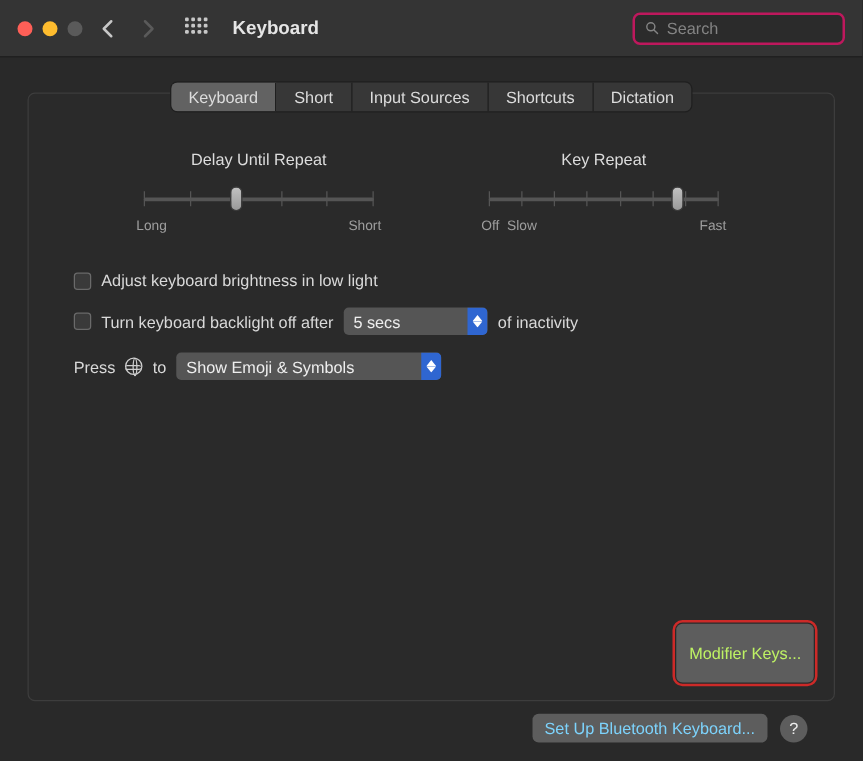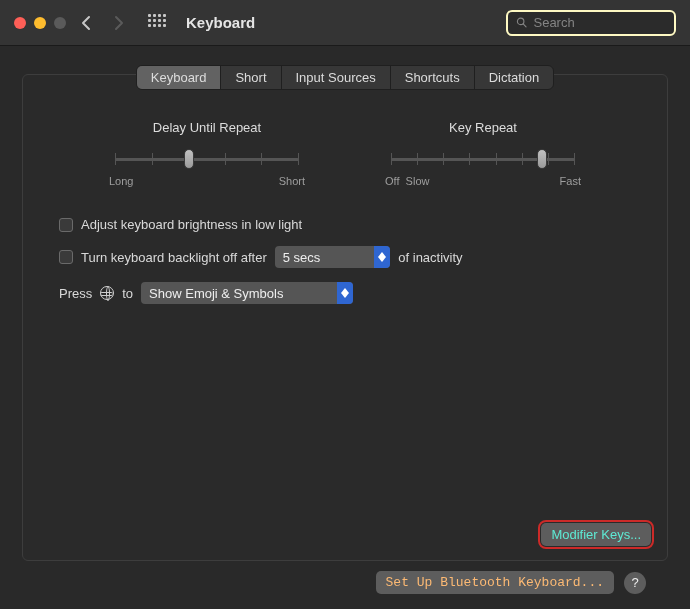--- a/index.html
+++ b/index.html
@@ -36,21 +36,21 @@
     display: grid; grid-template-columns: repeat(4,3px); grid-template-rows: repeat(3,3px);
     gap: 2px;
     margin: 0 6px 0 10px;
   }
   .apps-icon span { background: #c7c7c7; border-radius: 1px; }
   .title { font-weight: 600; font-size: 15px; color: #e5e5e5; margin-left: 6px; }
   .search {
     margin-left: auto;
     width: 170px; height: 26px;
     background: #2b2b2b;
-    border: 2px solid #fef9c3;
+    border: 2px solid #be185d;
     border-radius: 6px;
     display: flex; align-items: center; gap: 6px;
     padding: 0 8px;
     color: #848484;
   }
   .search input {
     background: transparent; border: none; outline: none;
     color: #d9d9d9; font-size: 13px; width: 100%;
   }
   .search input::placeholder { color: #848484; }
@@ -154,37 +154,36 @@
     border: 1px solid #cfcfcf;
   }
   .globe-icon::before { left: 5px; top: -1px; width: 2px; height: 13px; border-radius: 50%; }
   .globe-icon::after { left: -1px; top: 5px; width: 13px; height: 2px; border-radius: 2px; border-left: none; border-right: none; }
   .subtext { margin-left: 22px; color: #c0c0c0; font-size: 12.5px; line-height: 1.4; }
   
   .mod-keys {
     position: absolute; right: 16px; bottom: 14px;
     background: #5d5d5d;
     border-radius: 5px;
-    padding: 4px 10px;
-    color: #5eead4;
+    padding: 16px 10px;
+    color: #bef264;
     outline: 2px solid #cc2a28;
     outline-offset: 1px;
   }
   
   .footer {
     display: flex; justify-content: flex-end; align-items: center;
     gap: 10px;
     padding: 10px 22px 0 22px;
   }
   .btn {
     background: #5d5d5d;
     border-radius: 5px;
     padding: 4px 10px;
-    color: #fdba74;
-    font-family: Liberation Mono, monospace;
+    color: #7dd3fc;
   }
   .help {
     width: 22px; height: 22px; border-radius: 50%;
     background: #5d5d5d; color: #eee;
     display: flex; align-items: center; justify-content: center;
     font-size: 13px;
   }
 </style>
 </head>
 <body>

